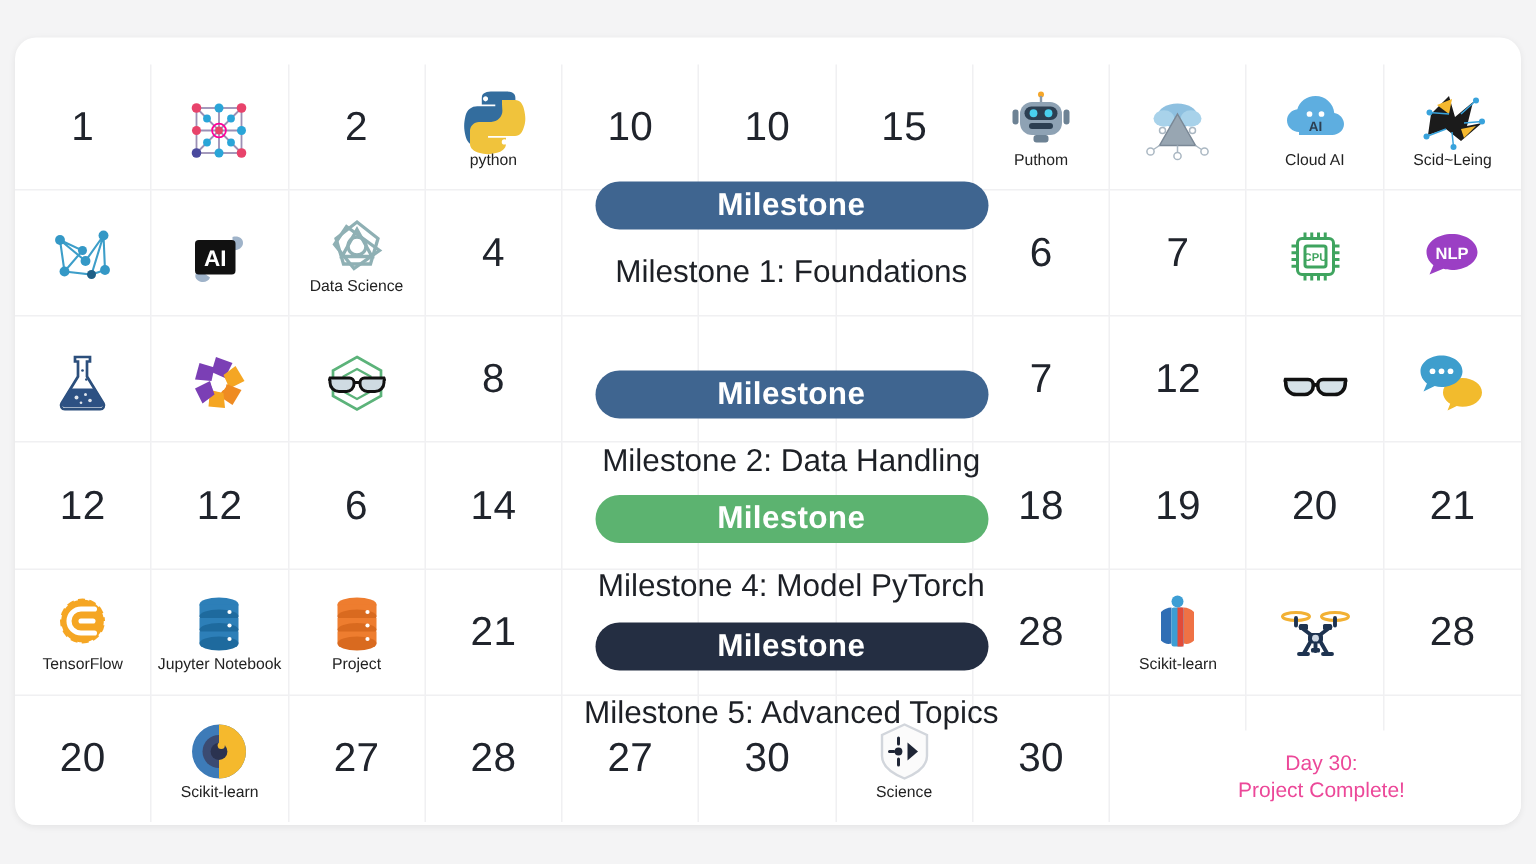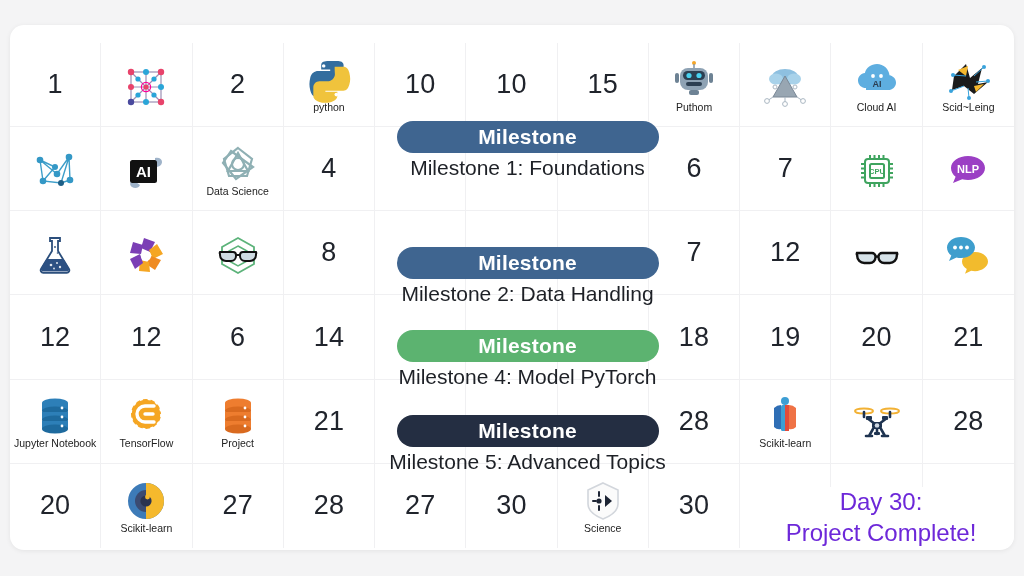--- a/index.html
+++ b/index.html
@@ -98,21 +98,21 @@
     display: flex;
     align-items: center;
     justify-content: center;
     color: #ffffff;
     font-size: 21px;
     font-weight: bold;
     letter-spacing: 0.2px;
     pointer-events: auto;
   }
   .milestone-caption {
-    margin-top: 3px;
+    margin-top: 17px;
     font-size: 21px;
     color: #1d2026;
     white-space: nowrap;
     text-align: right;
   }
 
   #milestone-1 { top: 96px;  }
   #milestone-2 { top: 222px; }
   #milestone-4 { top: 305px; }
   #milestone-5 { top: 390px; }
@@ -125,22 +125,22 @@
     width: 266px;
     height: 61px;
     display: flex;
     flex-direction: column;
     align-items: center;
     justify-content: center;
     z-index: 6;
     background: #ffffff;
   }
   #day30-banner .line {
-    font-size: 24px;
-    color: #6d28d9;
+    font-size: 14px;
+    color: #ec4899;
     line-height: 1.28;
     white-space: nowrap;
   }
 </style>
 </head>
 <body>
 
 <div id="calendar-card">
 
   <div id="grid">
@@ -434,20 +434,31 @@
       </div>
       <div class="cell">
         <span class="daynum">20</span>
       </div>
       <div class="cell">
         <span class="daynum">21</span>
       </div>
       <div class="cell">
         <div class="icon-wrap">
           <span class="icon-glyph"><svg viewBox="0 0 48 48">
+    <circle cx="24" cy="22" r="15" fill="#f5a623"></circle>
+    <path d="M32 14 h-9 a8 8 0 0 0 0 16 h9" fill="none" stroke="#fff" stroke-width="3.4" stroke-linecap="round"></path>
+    <path d="M23 22 h8" stroke="#fff" stroke-width="3.4" stroke-linecap="round"></path>
+    <circle cx="24" cy="22" r="15" fill="none" stroke="#fff" stroke-width="1.6" stroke-dasharray="3 5"></circle>
+            </svg></span>
+          <span class="icon-label">TensorFlow</span>
+        </div>
+      </div>
+      <div class="cell">
+        <div class="icon-wrap">
+          <span class="icon-glyph"><svg viewBox="0 0 48 48">
     <g fill="#2d7fb8">
                 <ellipse cx="24" cy="11" rx="13" ry="4.6"></ellipse>
       <rect x="11" y="11" width="26" height="8"></rect>
                 <ellipse cx="24" cy="19" rx="13" ry="4.6" fill="#1e6a9e"></ellipse>
       <rect x="11" y="20" width="26" height="8" fill="#2d7fb8"></rect>
                 <ellipse cx="24" cy="28" rx="13" ry="4.6" fill="#1e6a9e"></ellipse>
       <rect x="11" y="29" width="26" height="8" fill="#2d7fb8"></rect>
                 <ellipse cx="24" cy="37" rx="13" ry="4.6" fill="#1e6a9e"></ellipse>
               </g>
     <g fill="#fff">
@@ -455,31 +466,20 @@
                 <circle cx="31" cy="25" r="1.4"></circle>
                 <circle cx="31" cy="34" r="1.4"></circle>
               </g>
             </svg></span>
           <span class="icon-label">Jupyter Notebook</span>
         </div>
       </div>
       <div class="cell">
         <div class="icon-wrap">
           <span class="icon-glyph"><svg viewBox="0 0 48 48">
-    <circle cx="24" cy="22" r="15" fill="#f5a623"></circle>
-    <path d="M32 14 h-9 a8 8 0 0 0 0 16 h9" fill="none" stroke="#fff" stroke-width="3.4" stroke-linecap="round"></path>
-    <path d="M23 22 h8" stroke="#fff" stroke-width="3.4" stroke-linecap="round"></path>
-    <circle cx="24" cy="22" r="15" fill="none" stroke="#fff" stroke-width="1.6" stroke-dasharray="3 5"></circle>
-            </svg></span>
-          <span class="icon-label">TensorFlow</span>
-        </div>
-      </div>
-      <div class="cell">
-        <div class="icon-wrap">
-          <span class="icon-glyph"><svg viewBox="0 0 48 48">
     <g fill="#ee7d2f">
                 <ellipse cx="24" cy="11" rx="13" ry="4.6"></ellipse>
       <rect x="11" y="11" width="26" height="8"></rect>
                 <ellipse cx="24" cy="19" rx="13" ry="4.6" fill="#d96a1f"></ellipse>
       <rect x="11" y="20" width="26" height="8" fill="#ee7d2f"></rect>
                 <ellipse cx="24" cy="28" rx="13" ry="4.6" fill="#d96a1f"></ellipse>
       <rect x="11" y="29" width="26" height="8" fill="#ee7d2f"></rect>
                 <ellipse cx="24" cy="37" rx="13" ry="4.6" fill="#d96a1f"></ellipse>
               </g>
     <g fill="#fff">

